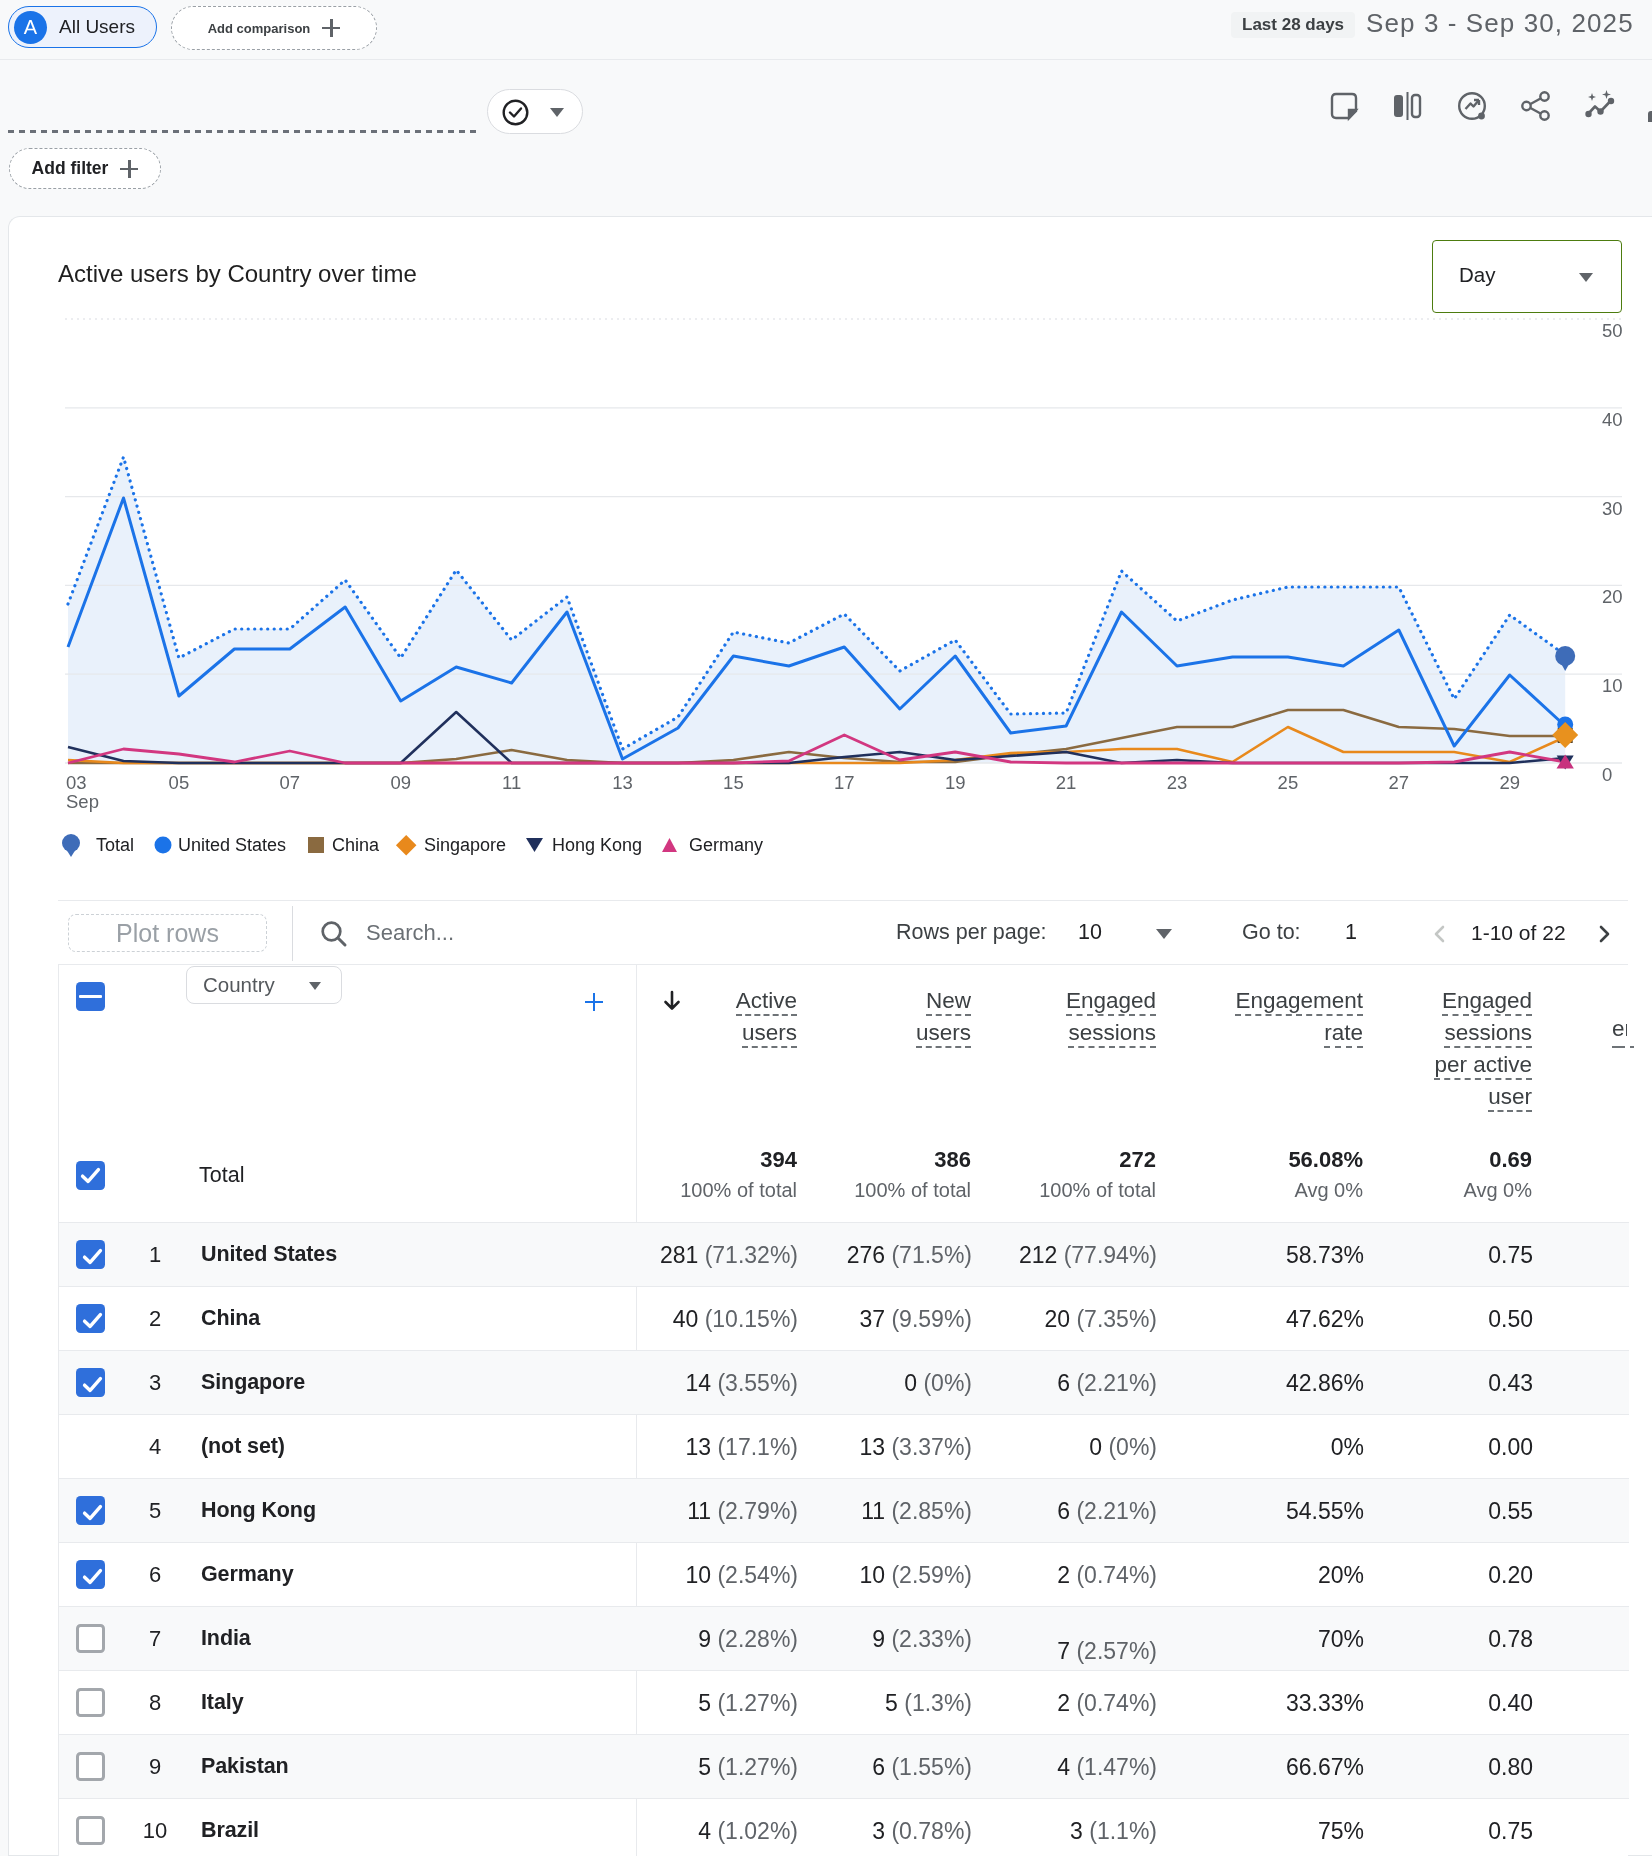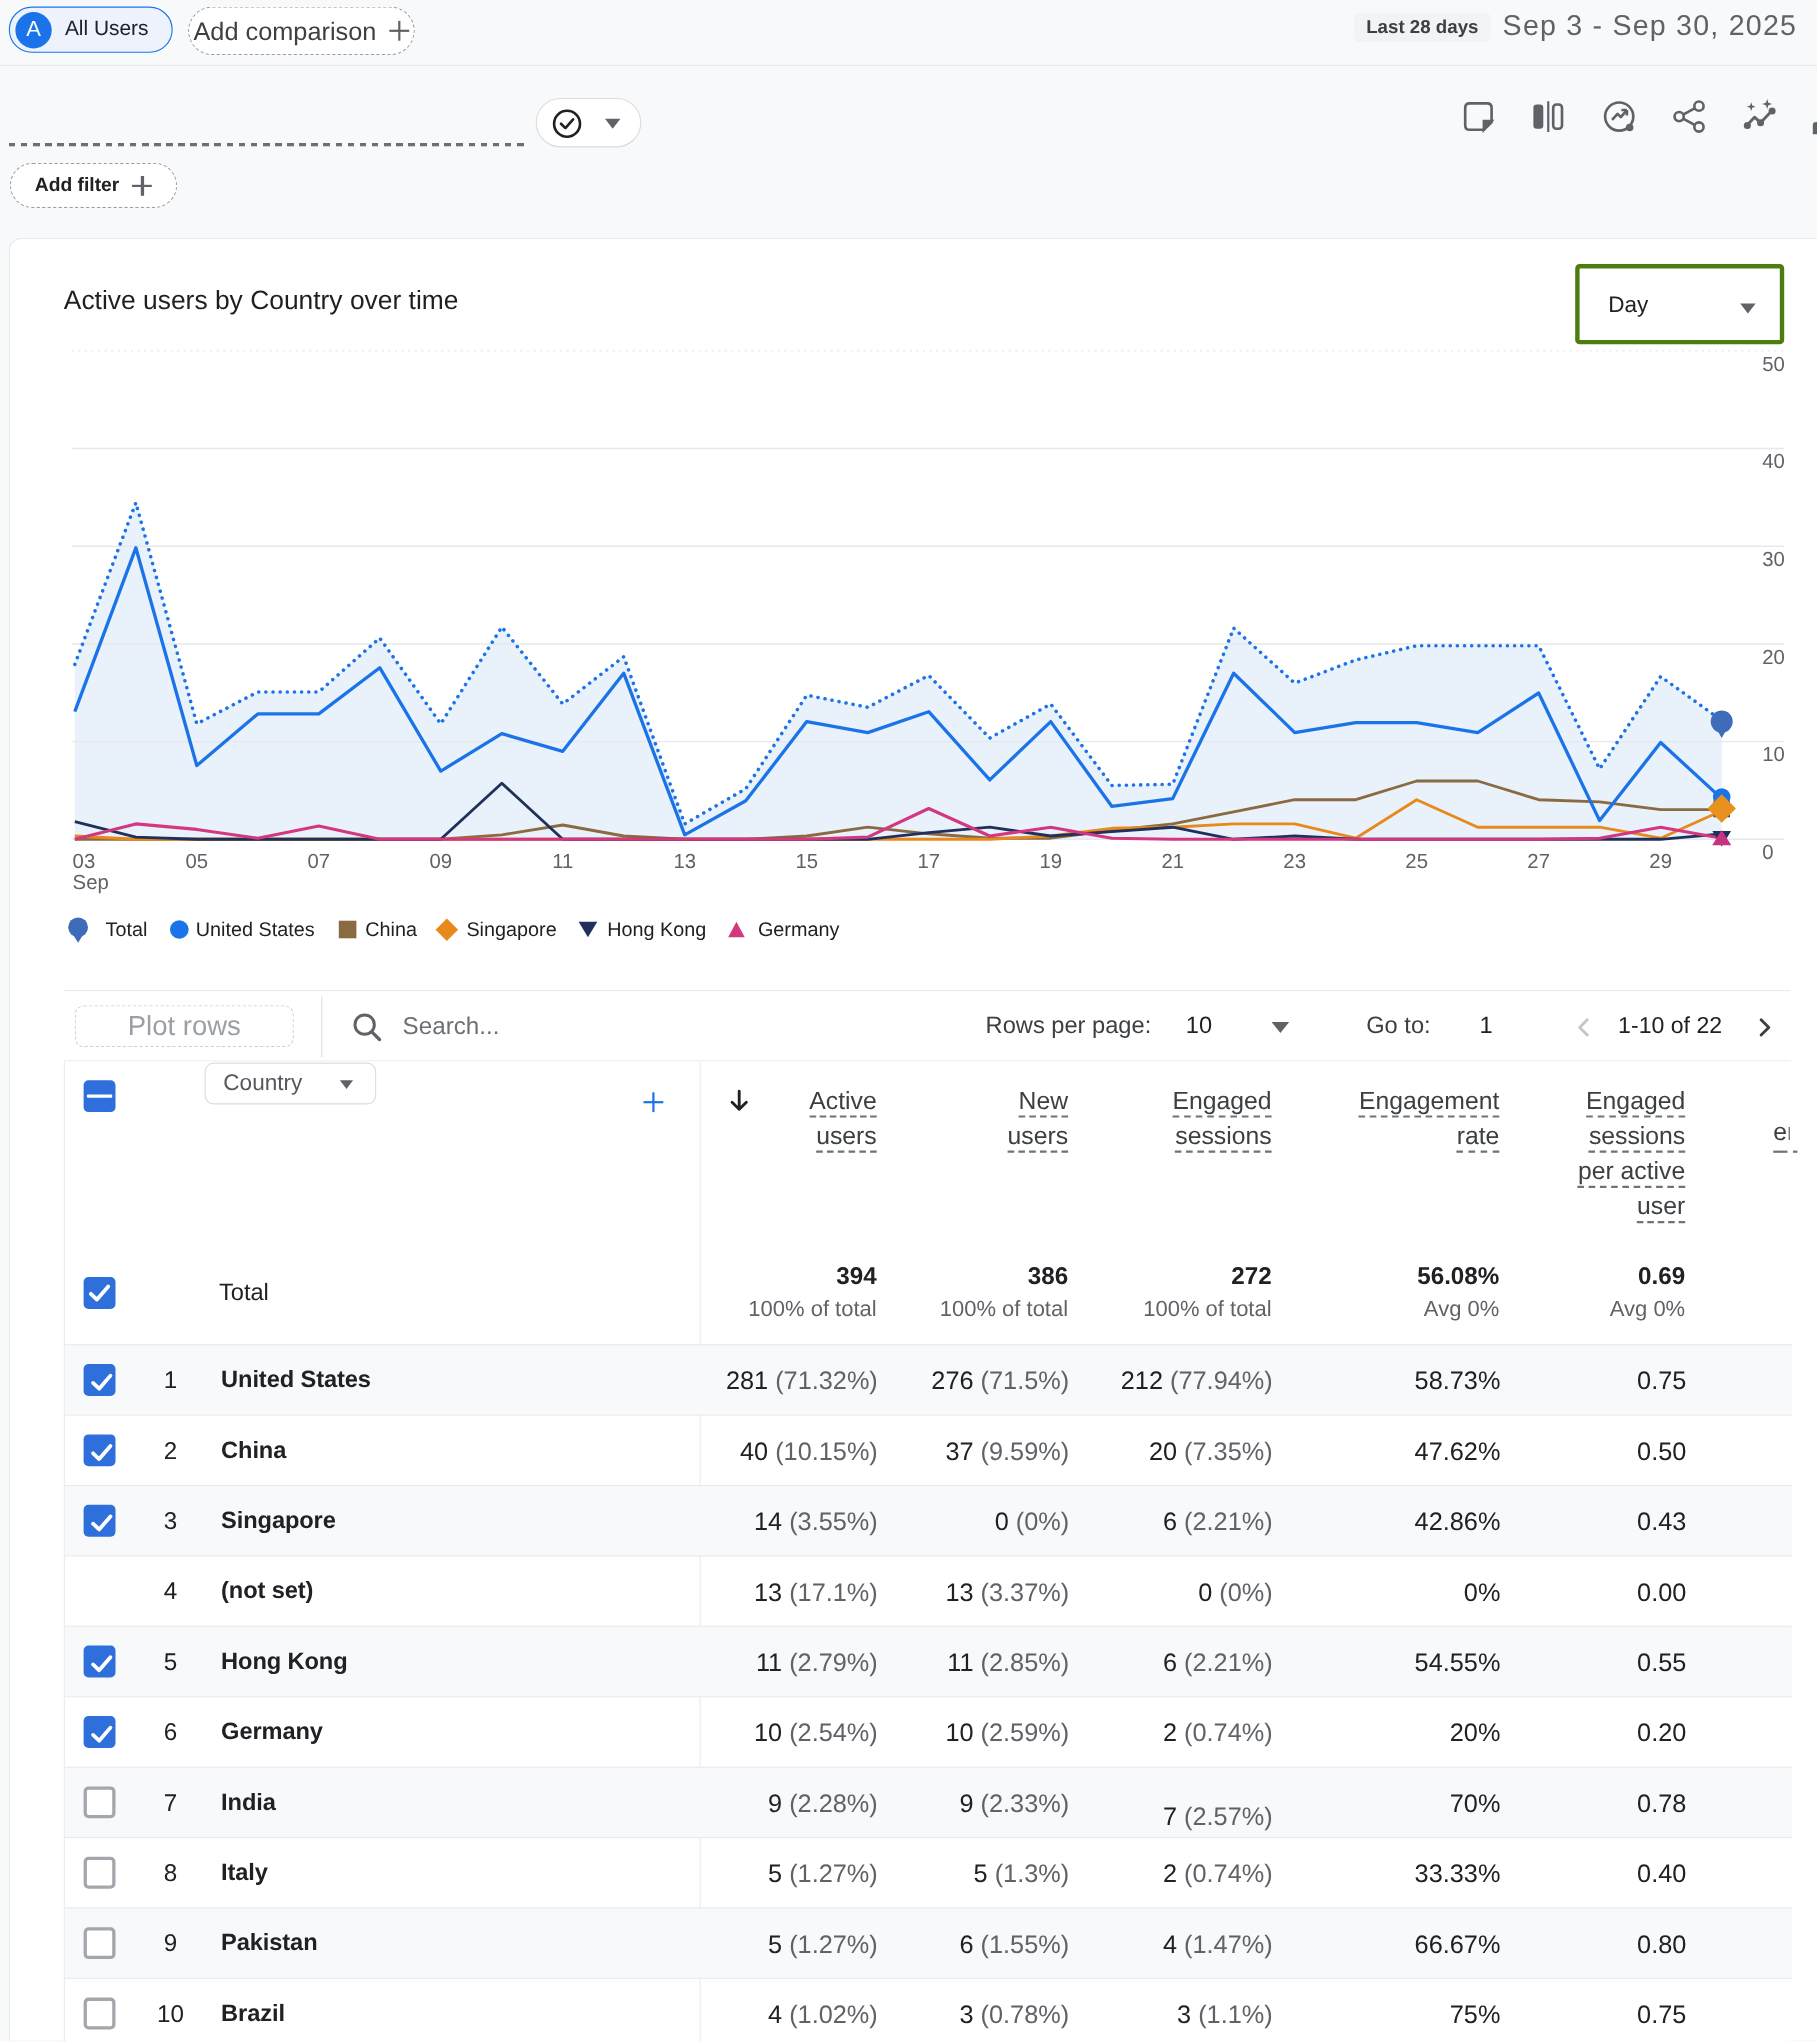--- a/index.html
+++ b/index.html
@@ -5,36 +5,36 @@
 * { margin:0; padding:0; box-sizing:border-box; }
 html,body { background:#fff; }
 body { font-family:"Liberation Sans", sans-serif; width:1652px; height:1856px; overflow:hidden; }
 #page { position:relative; width:1652px; height:1856px; background:#f8f9fa; overflow:hidden; }
 #header { position:absolute; left:0; top:0; width:1652px; height:216px; }
 .pill { position:absolute; border-radius:22px; display:flex; align-items:center; }
 #allusers { left:8px; top:6px; width:149px; height:42px; border:1px solid #1a73e8; background:#edf2fc; }
 #allusers .av { width:33px; height:33px; border-radius:50%; background:#1a73e8; color:#fff; font-size:20px; display:flex; align-items:center; justify-content:center; margin-left:5px; }
 #allusers .lbl { font-size:19px; color:#202124; margin-left:12px; }
 #addcomp { left:171px; top:6px; width:206px; height:44px; border:1px dashed #9aa0a6; background:#fff; justify-content:center; }
-#addcomp .lbl { font-size:23px; font-weight:400; color:#3c4043; }
+#addcomp .lbl { font-size:13px; font-weight:700; color:#3c4043; }
 .plus { display:inline-block; position:relative; width:18px; height:18px; margin-left:12px; }
 .plus:before { content:""; position:absolute; left:0; top:8px; width:18px; height:2.4px; background:#5f6368; }
 .plus:after { content:""; position:absolute; left:8px; top:0; width:2.4px; height:18px; background:#5f6368; }
 #topdivider { position:absolute; left:0; top:59px; width:1652px; height:1px; background:#e8eaed; }
 #last28 { position:absolute; left:1231px; top:12px; height:26px; padding:0 11px; background:#f1f3f4; border-radius:4px; font-size:17px; font-weight:700; color:#3c4043; display:flex; align-items:center; }
 #daterange { position:absolute; left:1366px; top:8px; font-size:26px; letter-spacing:1.1px; color:#5f6368; }
 #title { position:absolute; left:8px; top:85px; font-size:36.5px; color:#29303b; letter-spacing:-0.4px; }
 #titledash { position:absolute; left:8px; top:130px; width:472px; height:3px;
   background:repeating-linear-gradient(90deg,#6b7078 0 6px,transparent 6px 11px); }
 #badge { position:absolute; left:487px; top:89px; width:96px; height:45px; border:1px solid #dadce0; border-radius:23px; background:#fff; }
 #addfilter { left:9px; top:148px; width:152px; height:41px; border:1px dashed #9aa0a6; background:#fff; justify-content:center; }
 #addfilter .lbl { font-size:17.5px; font-weight:700; color:#202124; }
 #card { position:absolute; left:8px; top:216px; width:1644px; height:1640px; background:#fff; border:1px solid #e4e7ea; border-right:none; border-radius:12px 0 0 0; }
 #charttitle { position:absolute; left:58px; top:260px; font-size:24px; font-weight:400; color:#1f1f1f; }
-#daydd { position:absolute; left:1432px; top:240px; width:190px; height:73px; border:4px solid #4d7c0f; border-radius:4px; background:#fff; }
+#daydd { position:absolute; left:1432px; top:240px; width:190px; height:73px; border:1px solid #4d7c0f; border-radius:4px; background:#fff; }
 #daydd .lbl { position:absolute; left:26px; top:22px; font-size:20.5px; color:#202124; }
 #daydd .caret { position:absolute; left:146px; top:32px; }
 .caret { display:inline-block; width:0; height:0; border-left:7px solid transparent; border-right:7px solid transparent; border-top:9px solid #5f6368; }
 
 #toolbar { position:absolute; left:58px; top:900px; width:1570px; height:65px; border-top:1px solid #e8eaed; border-bottom:1px solid #e8eaed; background:#fff; }
 #plotrows { position:absolute; left:10px; top:13px; width:199px; height:38px; border:1px dashed #ccd1d6; border-radius:8px; color:#9aa0a6; font-size:25px; display:flex; align-items:center; justify-content:center; }
 #tb-divider { position:absolute; left:234px; top:5px; width:1px; height:55px; background:#dadce0; }
 #searchph { position:absolute; left:308px; top:19px; font-size:22px; color:#6b7075; }
 #rpp { position:absolute; left:838px; top:19px; font-size:21.5px; color:#3c4043; }
 #rpp10 { position:absolute; left:1020px; top:19px; font-size:21.5px; color:#202124; }

